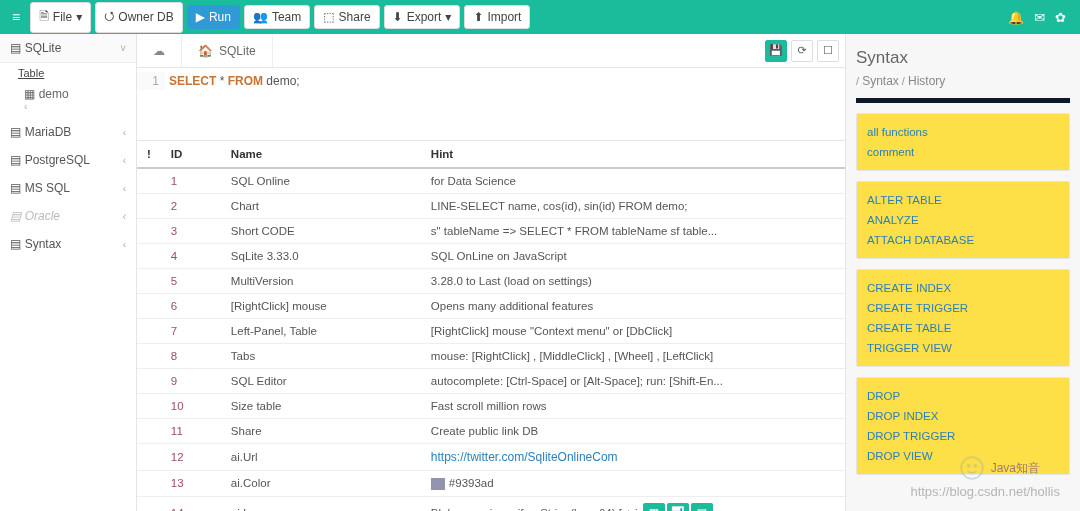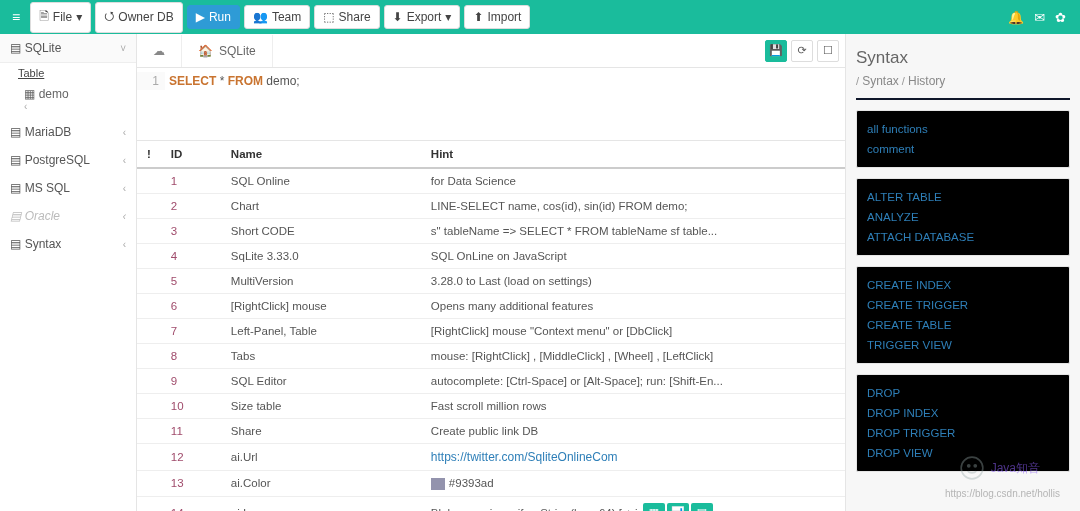--- a/index.html
+++ b/index.html
@@ -45,27 +45,27 @@
 .rt .idcol { width: 60px; color: #a04c6c; }
 .rt .namecol { width: 200px; }
 .rt a { color: #2e7fb8; text-decoration: none; }
 .swatch { display: inline-block; width: 14px; height: 12px; vertical-align: middle; margin-right: 4px; }
 .mini-btn { display: inline-flex; width: 22px; height: 20px; align-items: center; justify-content: center; border-radius: 2px; color: #fff; font-size: 11px; margin-left: 2px; }
 .mb-g { background: #1abc9c; }
 .excl { background: #fff; padding: 6px 4px 6px 6px; color: #aaa; font-weight: bold; border-bottom: 2px solid #ccc; width: 14px; }
 
 .rpanel { width: 234px; background: #f7f7f7; overflow-y: auto; padding: 8px 10px; }
 .rpanel h2 { font-size: 17px; color: #666; padding: 6px 0; font-weight: 400; }
-.crumb { color: #999; font-size: 11px; padding-bottom: 10px; border-bottom: 2px solid #0f172a; }
+.crumb { color: #999; font-size: 11px; padding-bottom: 10px; border-bottom: 5px solid #0f172a; }
 .crumb a { color: #888; text-decoration: none; }
-.card { background: #000000; border: 1px solid #e5e5e5; border-radius: 2px; margin-top: 10px; padding: 8px 10px; }
+.card { background: #fde047; border: 1px solid #e5e5e5; border-radius: 2px; margin-top: 10px; padding: 8px 10px; }
 .card a { display: block; color: #2e7fb8; text-decoration: none; padding: 4px 0; font-size: 11.5px; }
 
-.watermark { position: fixed; right: 20px; bottom: 12px; color: #b5b5b5; font-size: 10px; z-index: 5; }
-.wm-brand { position: fixed; right: 40px; bottom: 30px; color: #8b5cf6; font-size: 22px; z-index: 5; opacity: 0.55; display: flex; align-items: center; gap: 6px; }
+.watermark { position: fixed; right: 20px; bottom: 12px; color: #b5b5b5; font-size: 13px; z-index: 5; }
+.wm-brand { position: fixed; right: 40px; bottom: 30px; color: #4c1d95; font-size: 22px; z-index: 5; opacity: 0.55; display: flex; align-items: center; gap: 6px; }
 .wm-brand svg { opacity: 0.7; }
 </style>
 </head>
 <body>
 
 <div class="topbar">
   <div class="topbar-left">
     <span class="ham">≡</span>
     <button class="btn">
       <span>🗎</span>

